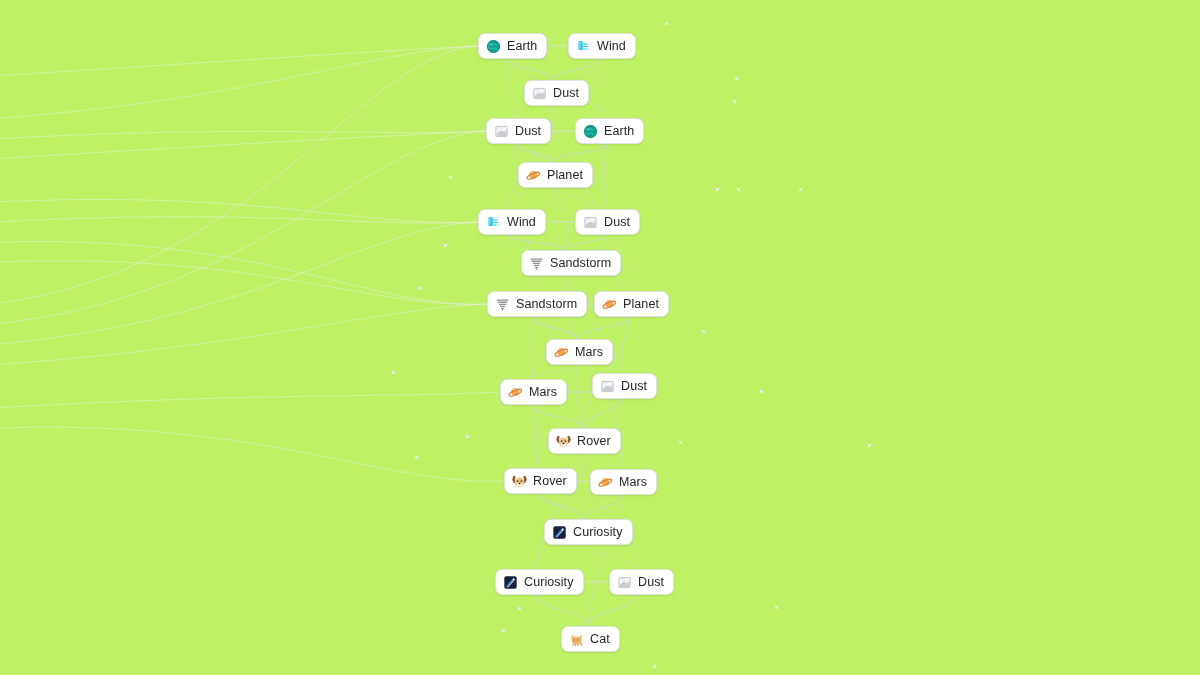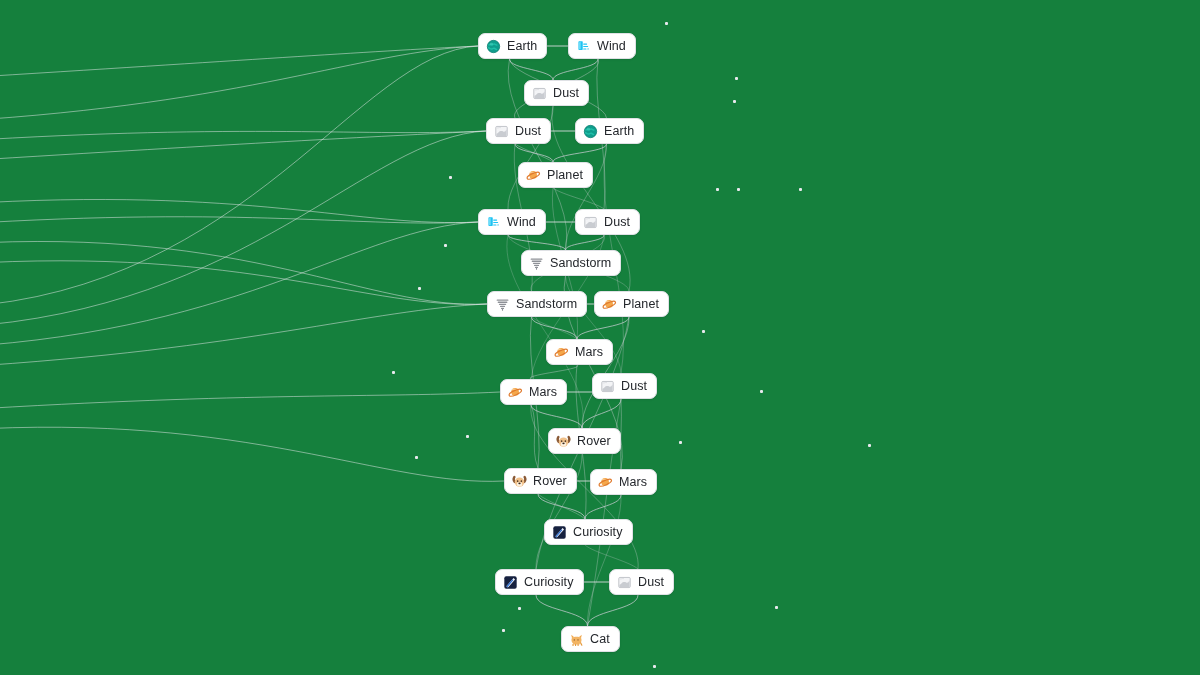--- a/index.html
+++ b/index.html
@@ -11,21 +11,21 @@
     height: 675px;
     overflow: hidden;
     background: #ffffff;
     font-family: "Liberation Sans", sans-serif;
   }
 
   #canvas {
     position: relative;
     width: 1200px;
     height: 675px;
-    background: #15803d;
+    background: #bef264;
   }
 
   #edge-layer {
     position: absolute;
     left: 0;
     top: 0;
     width: 1200px;
     height: 675px;
     pointer-events: none;
   }

